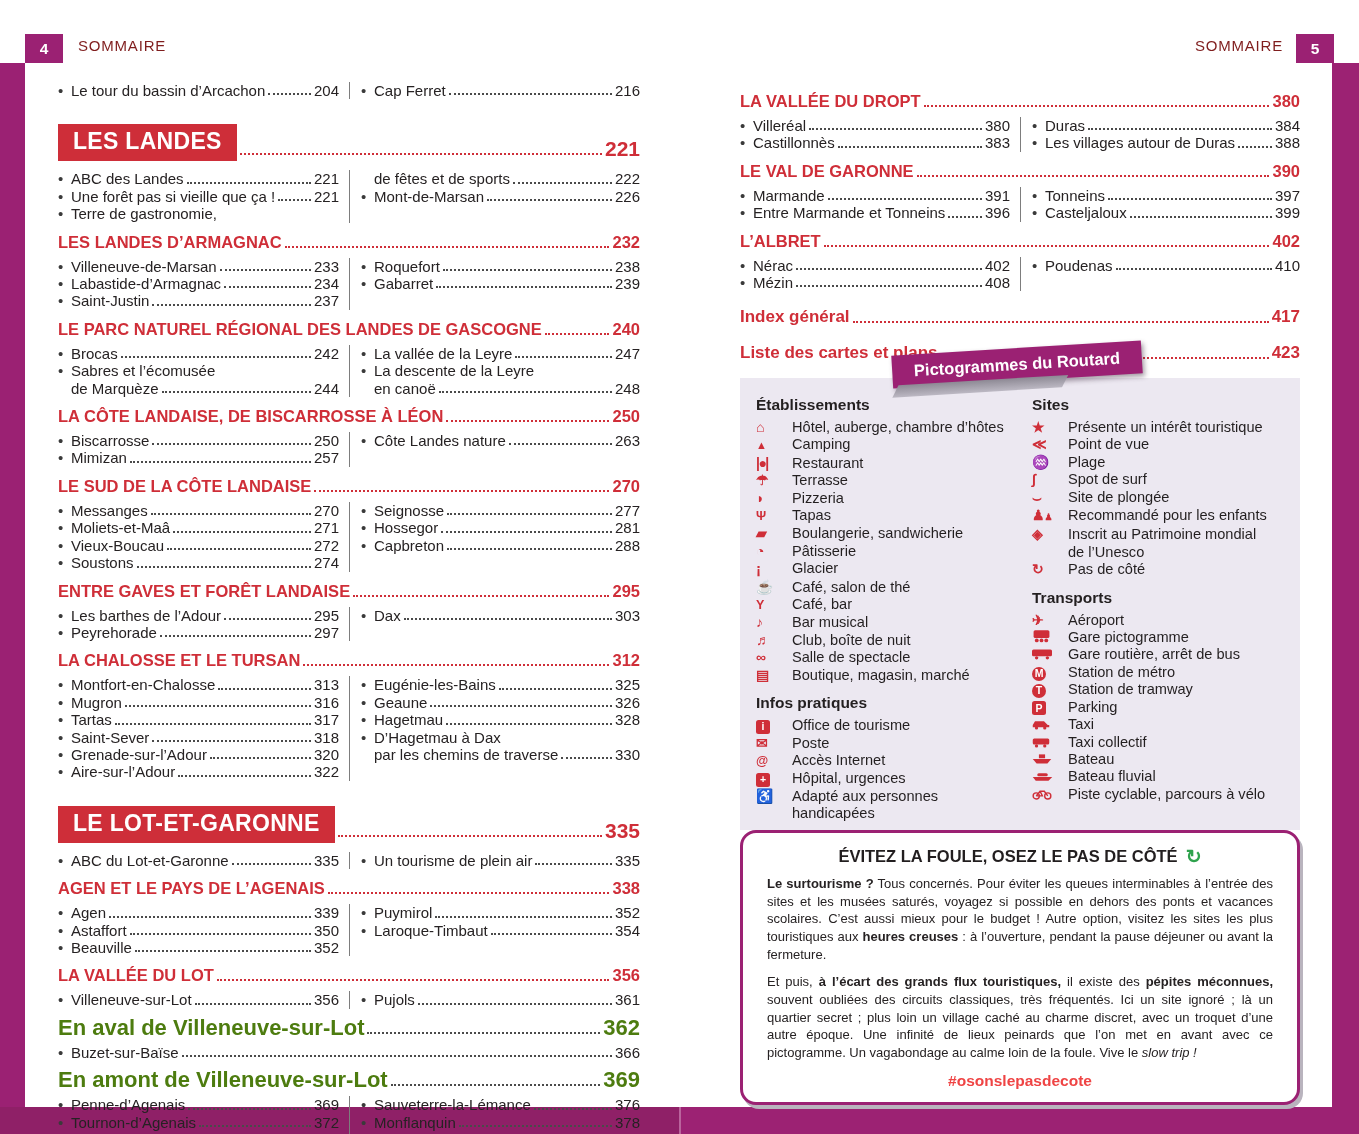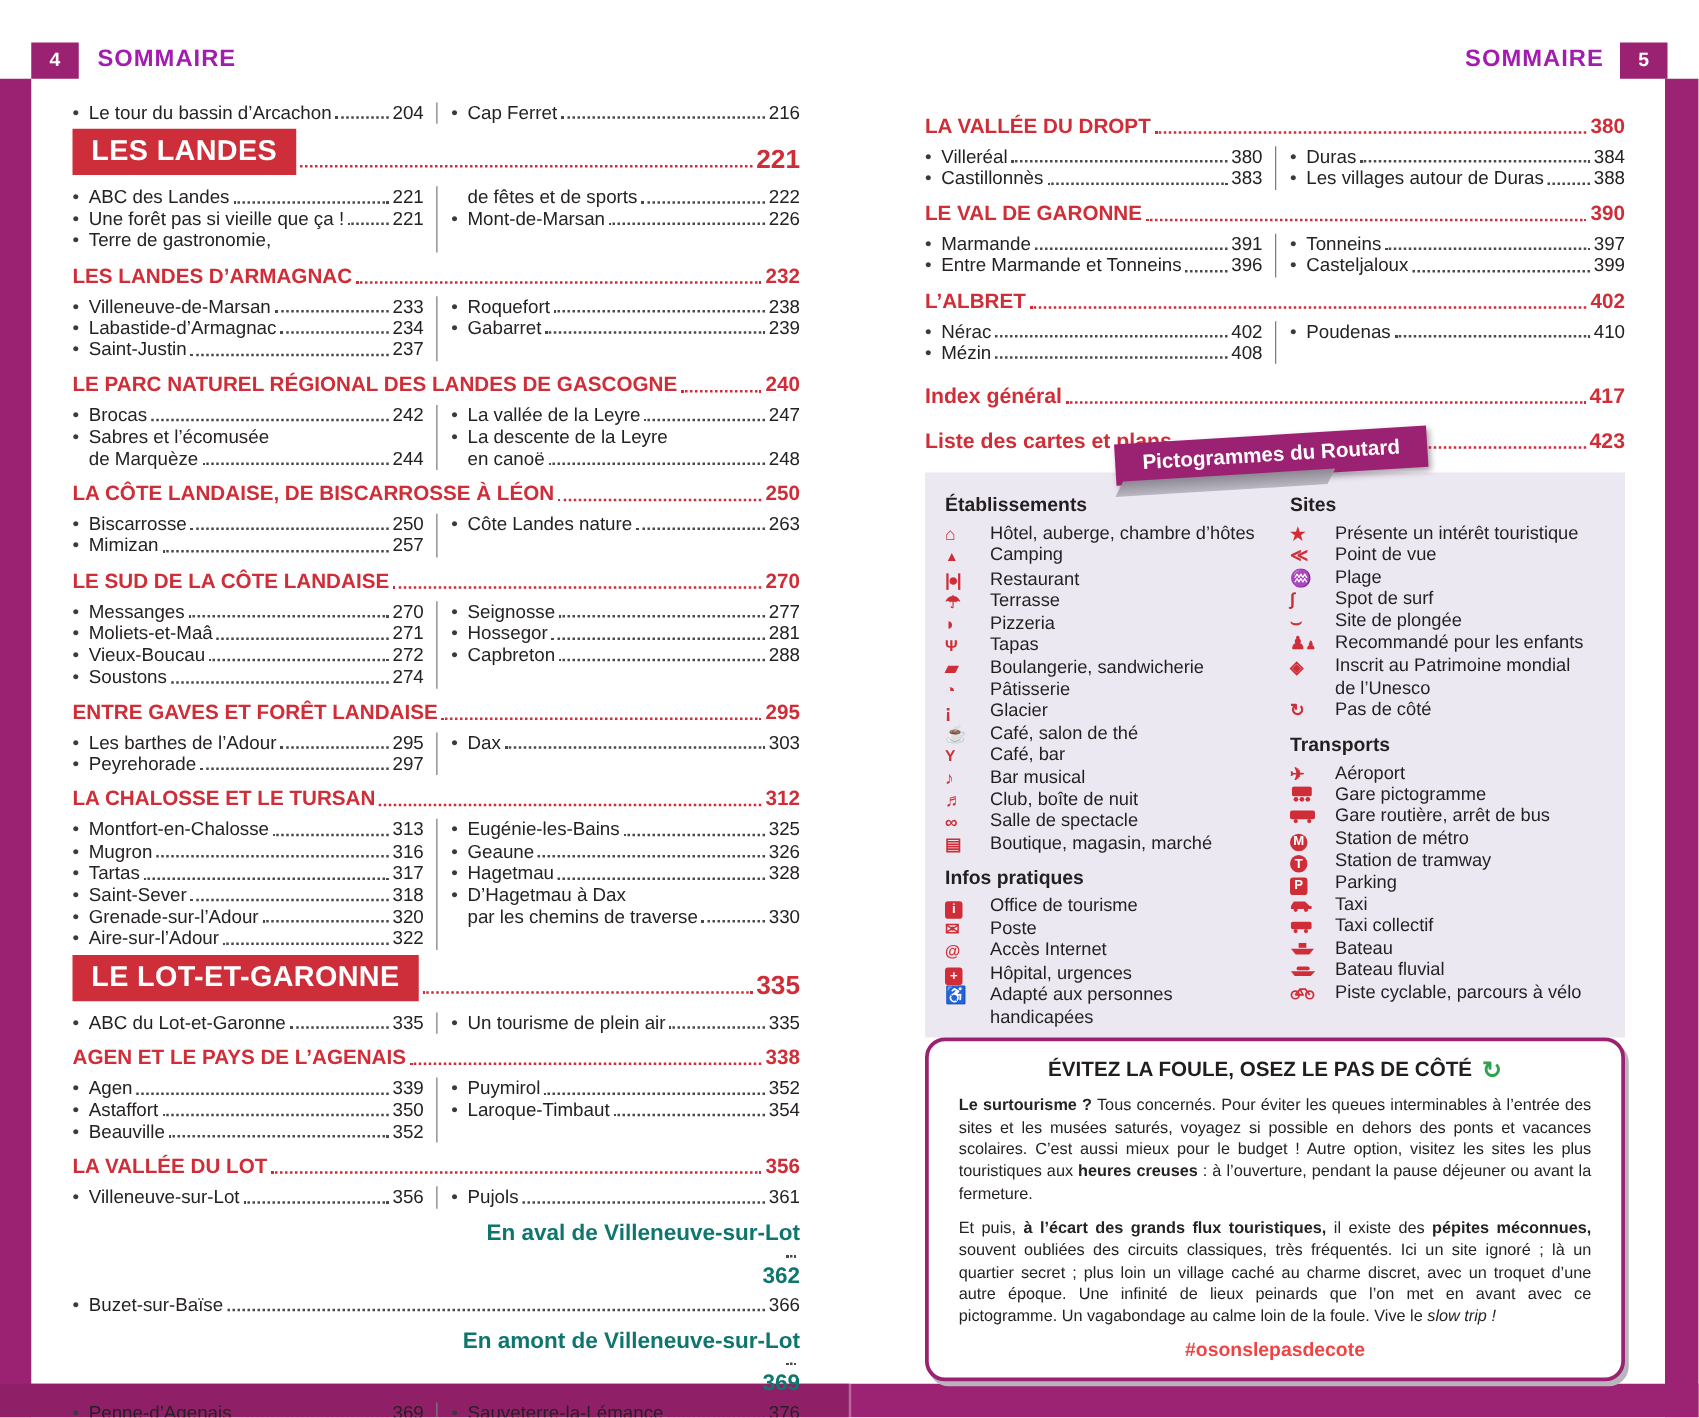--- a/index.html
+++ b/index.html
@@ -9,21 +9,21 @@
   
   .strip{position:absolute;top:63px;bottom:0;background:#9B2173;}
   .strip-l{left:0;width:25px;}
   .strip-r{right:0;width:27px;background:#9C2273;}
   .band{position:absolute;left:0;right:0;bottom:0;height:27px;background:#9C2273;}
   .band::before{content:"";position:absolute;left:0;top:0;bottom:0;width:679px;background:#8F2067;}
   .band::after{content:"";position:absolute;left:679px;top:0;bottom:0;width:2px;background:rgba(255,255,255,.3);}
   .tab{position:absolute;top:34px;width:38px;height:29px;background:#9B2173;color:#fff;
        display:flex;align-items:center;justify-content:center;font-weight:bold;font-size:15.5px;}
   .tab-l{left:25px;} .tab-r{right:25px;}
-  .rh{position:absolute;top:37px;font-weight:bold;font-size:19px;letter-spacing:.8px;color:#a21caf;}
+  .rh{position:absolute;top:37px;font-weight:normal;font-size:15px;letter-spacing:.8px;color:#7f1d1d;}
   .rh-l{left:78px;} .rh-r{right:76px;}
 
   
   .page{position:absolute;top:70px;}
   .page-left{left:58px;width:582px;padding-top:12px;}
   .page-right{left:740px;width:560px;padding-top:12px;height:1016px;}
 
   
   .it{display:flex;align-items:flex-end;line-height:17.4px;font-size:15px;color:#262223;}
   .it .bb{flex:0 0 13px;color:#3a3a3a;}
@@ -33,25 +33,25 @@
   .it .pp{flex:0 0 auto;}
   .items2{display:flex;margin-bottom:4px;}
   .c{width:50%;box-sizing:border-box;}
   .c1{padding-right:10px;}
   .c2{border-left:1.4px solid #7d7d7d;padding-left:11px;}
 
   .sec{display:flex;align-items:flex-end;font-weight:bold;color:#CF2E38;font-size:16.5px;
        line-height:20px;margin:9px 0 6px;}
   .sec .st{white-space:nowrap;}
   .sec .dots{margin-bottom:4px;}
-  .sub{display:flex;align-items:flex-end;font-weight:bold;color:#0f766e;font-size:18px;
-       line-height:20px;margin:9px 0 6px;flex-direction:column;}
+  .sub{display:flex;align-items:flex-end;font-weight:bold;color:#4d7c0f;font-size:22px;
+       line-height:20px;margin:9px 0 6px;}
   .idx{display:flex;align-items:flex-end;font-weight:bold;color:#CF2E38;font-size:17px;
        line-height:21px;margin:15px 0 0;}
-  .chap{display:flex;align-items:flex-end;margin:4px 0 9px;justify-content:center;}
+  .chap{display:flex;align-items:flex-end;margin:25px 0 9px;justify-content:center;}
   .chip{background:#CE2E39;color:#fff;font-weight:bold;font-size:23px;letter-spacing:.3px;
         padding:4px 15px 6px;}
   .chap .dots{margin-bottom:6px;}
   .cpg{color:#CF2E38;font-weight:bold;font-size:21px;}
 
   
   .pictos{position:absolute;left:0;top:308px;width:560px;height:452px;background:#ECE8F1;}
   .ribbon{position:absolute;top:-30px;left:152px;width:250px;height:33px;background:#9B2173;
           color:#fff;font-weight:bold;font-size:16.5px;display:flex;align-items:center;
           justify-content:center;transform:rotate(-3.5deg);box-shadow:2px 3px 5px rgba(60,40,60,.45);}

